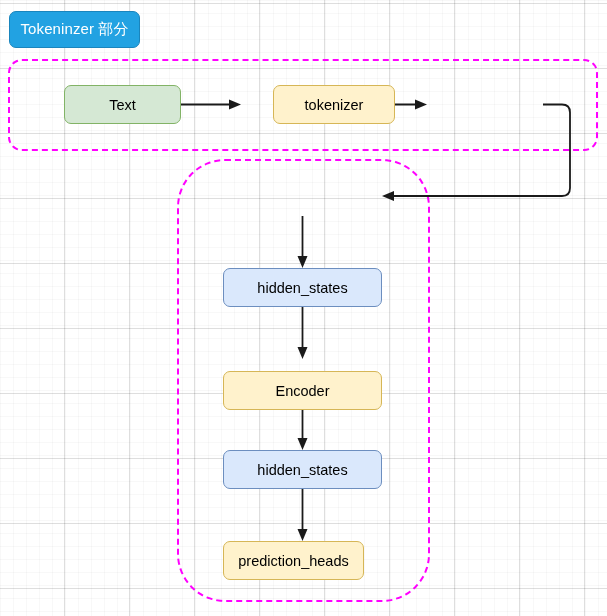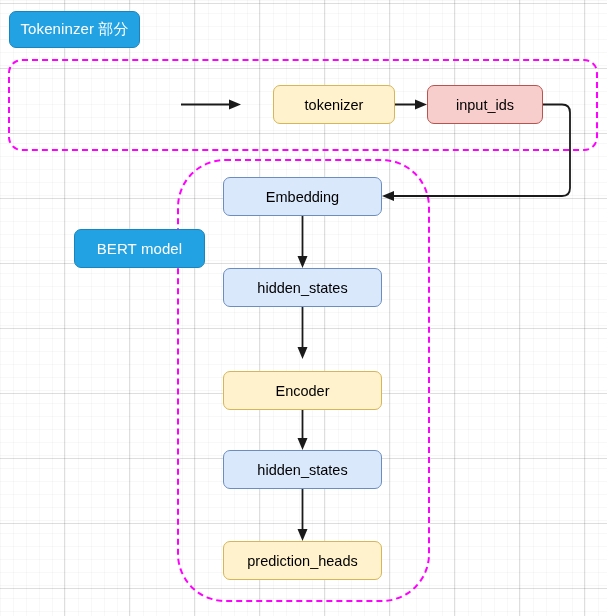--- a/index.html
+++ b/index.html
@@ -92,21 +92,21 @@
   .node.red    { background: #f8cecc; border-color: #b85450; }
   .node.blue   { background: #dae8fc; border-color: #6c8ebf; }
 
   #node-text           { left: 64px;  top: 85px;  width: 117px; height: 39px; }
   #node-tokenizer      { left: 241px; top: 85px;  width: 122px; height: 39px; margin-left: 32px; }
   #node-input-ids      { left: 427px; top: 85px;  width: 116px; height: 39px; }
   #node-embedding      { left: 223px; top: 177px; width: 159px; height: 39px; }
   #node-hidden1        { left: 223px; top: 268px; width: 159px; height: 39px; }
   #node-encoder        { left: 223px; top: 359px; width: 159px; height: 39px; margin-top: 12px; }
   #node-hidden2        { left: 223px; top: 450px; width: 159px; height: 39px; }
-  #node-prediction     { left: 223px; top: 541px; width: 159px; height: 39px; }
+  #node-prediction     { left: 223px; top: 541px; width: 141px; height: 39px; }
 
   
   #connectors {
     position: absolute;
     left: 0;
     top: 0;
     width: 607px;
     height: 616px;
     pointer-events: none;
   }
@@ -158,28 +158,26 @@
     </g>
 
     <g>
       <line class="edge-line" x1="302.5" y1="489" x2="302.5" y2="532"></line>
       <polygon class="edge-head" points="302.5,541 297.5,529 307.5,529"></polygon>
     </g>
   </svg>
 
   <div class="badge" id="badge-tokenizer">Tokeninzer 部分</div>
 
-  <div class="badge" id="badge-bert">BERT model</div>
 
+  <div class="node green" id="node-text">Text</div>
 
   <div class="node yellow" id="node-tokenizer">tokenizer</div>
 
-  <div class="node red" id="node-input-ids">input_ids</div>
 
-  <div class="node blue" id="node-embedding">Embedding</div>
 
   <div class="node blue" id="node-hidden1">hidden_states</div>
 
   <div class="node yellow" id="node-encoder">Encoder</div>
 
   <div class="node blue" id="node-hidden2">hidden_states</div>
 
   <div class="node yellow" id="node-prediction">prediction_heads</div>
 
 </div>

